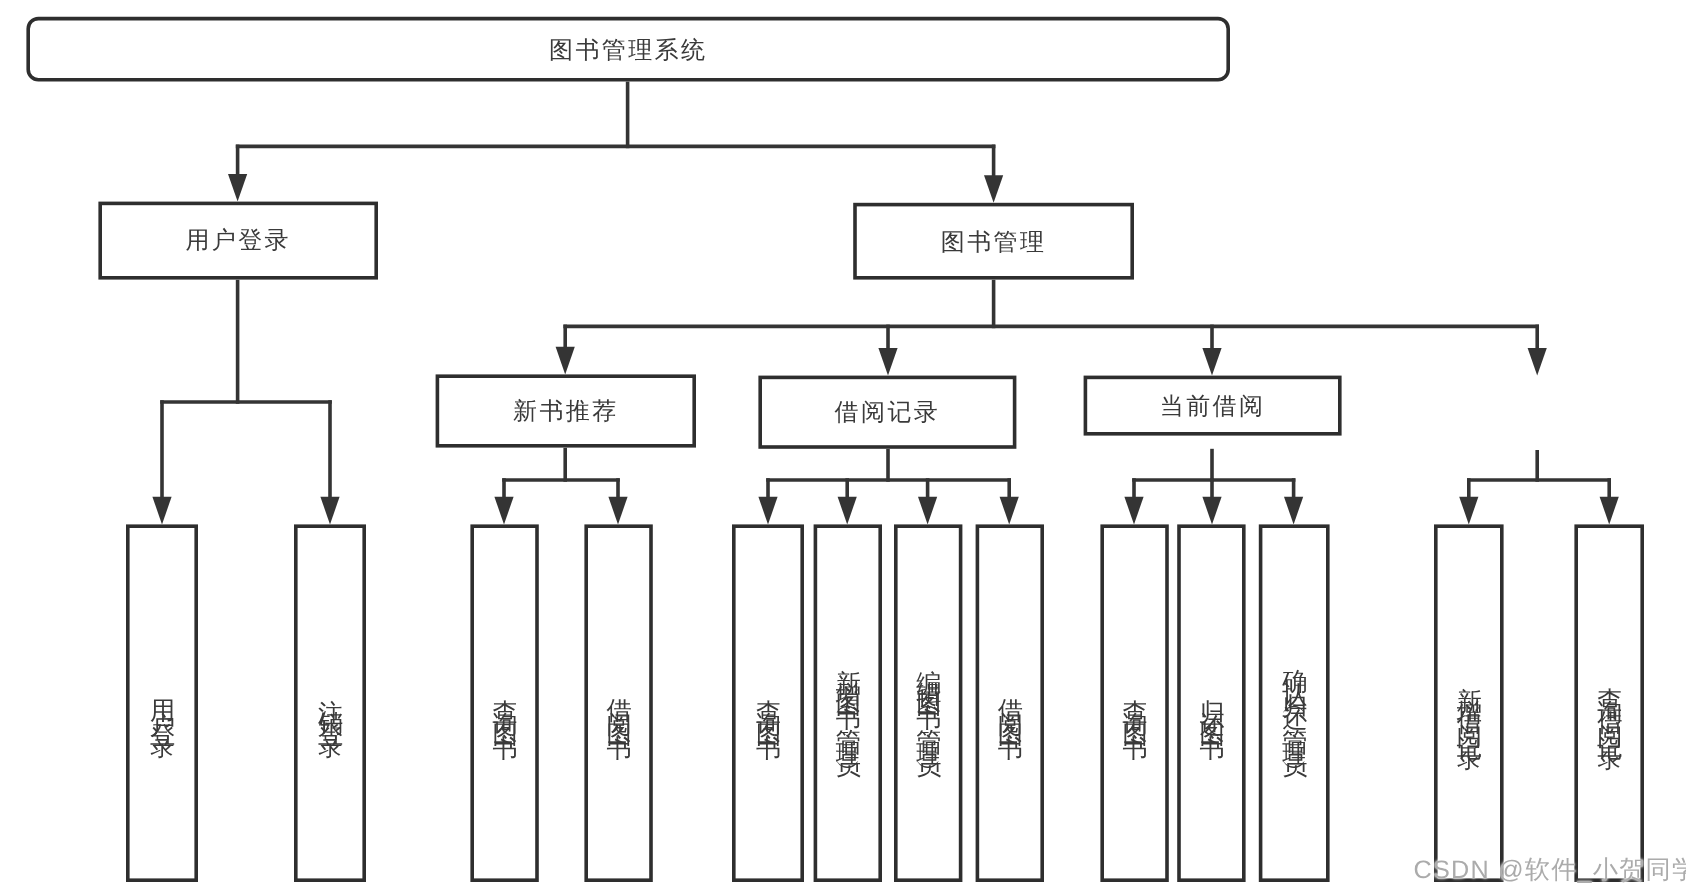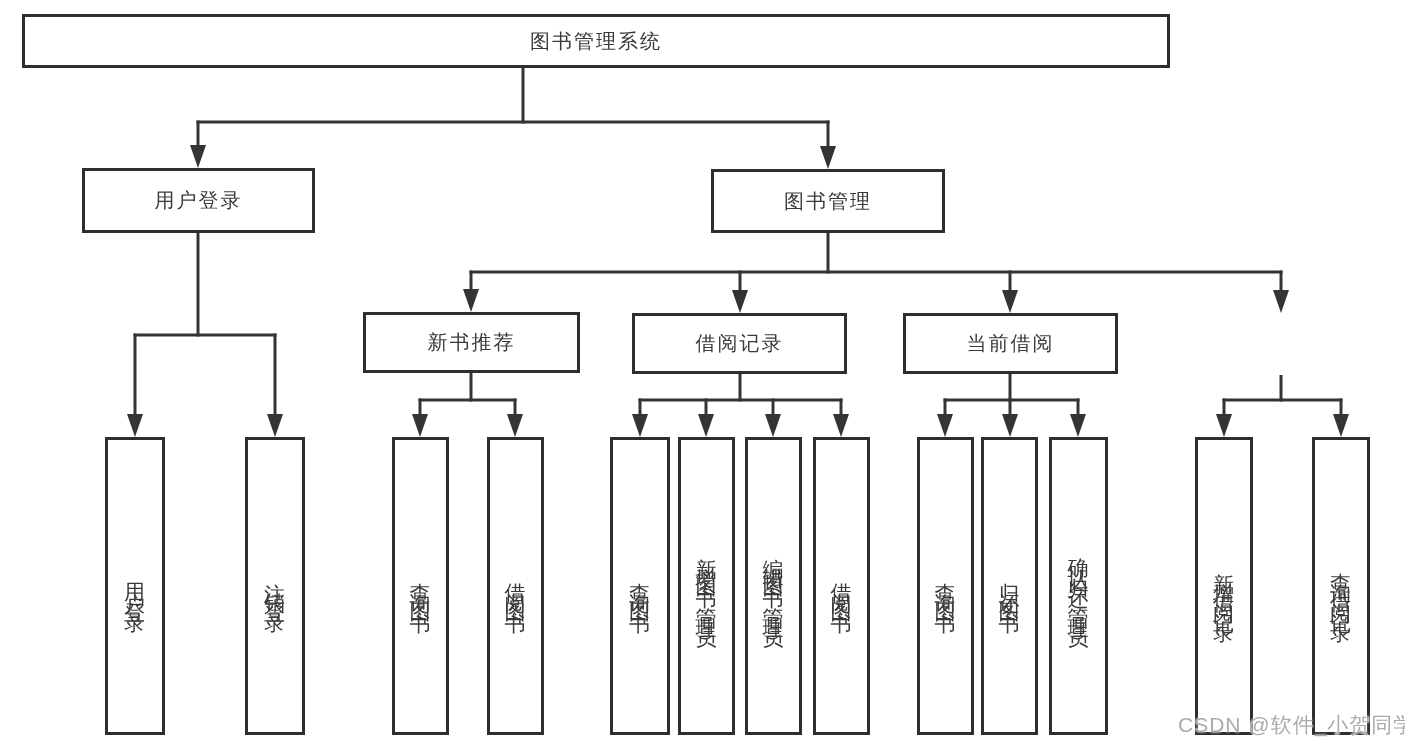--- a/index.html
+++ b/index.html
@@ -121,28 +121,28 @@
     <polygon points="1070,414 1086,414 1078,437"></polygon>
 
     <line x1="1281" y1="375" x2="1281" y2="401.5"></line>
     <line x1="1222.5" y1="400" x2="1342.5" y2="400"></line>
     <line x1="1224" y1="398.5" x2="1224" y2="416"></line>
     <polygon points="1216,414 1232,414 1224,437"></polygon>
     <line x1="1341" y1="398.5" x2="1341" y2="416"></line>
     <polygon points="1333,414 1349,414 1341,437"></polygon>
   </svg>
 
-  <div class="box hlabel" style="left:22px; top:14px; width:1148px; height:54px;">图书管理系统</div>
+  <div class="box hlabel" style="left:22px; top:14px; width:1003px; height:54px;border-radius:10px;">图书管理系统</div>
 
   <div class="box hlabel" style="left:82px; top:168px; width:233px; height:65px;">用户登录</div>
   <div class="box hlabel" style="left:711px; top:169px; width:234px; height:64px;">图书管理</div>
 
   <div class="box hlabel" style="left:363px; top:312px; width:217px; height:61px;">新书推荐</div>
   <div class="box hlabel" style="left:632px; top:313px; width:215px; height:61px;">借阅记录</div>
-  <div class="box hlabel" style="left:903px; top:313px; width:215px; height:61px;">当前借阅</div>
+  <div class="box hlabel" style="left:903px; top:313px; width:215px; height:50px;">当前借阅</div>
 
   <div class="box leaf" style="left:105px; top:437px; width:60px; height:298px;">用户登录</div>
   <div class="box leaf" style="left:245px; top:437px; width:60px; height:298px;">注销登录</div>
 
   <div class="box leaf" style="left:392px; top:437px; width:57px; height:298px;">查询图书</div>
   <div class="box leaf" style="left:487px; top:437px; width:57px; height:298px;">借阅图书</div>
 
   <div class="box leaf" style="left:610px; top:437px; width:60px; height:298px;">查询图书</div>
   <div class="box leaf" style="left:678px; top:437px; width:57px; height:298px;">新增图书（管理员）</div>
   <div class="box leaf" style="left:745px; top:437px; width:57px; height:298px;">编辑图书（管理员）</div>

